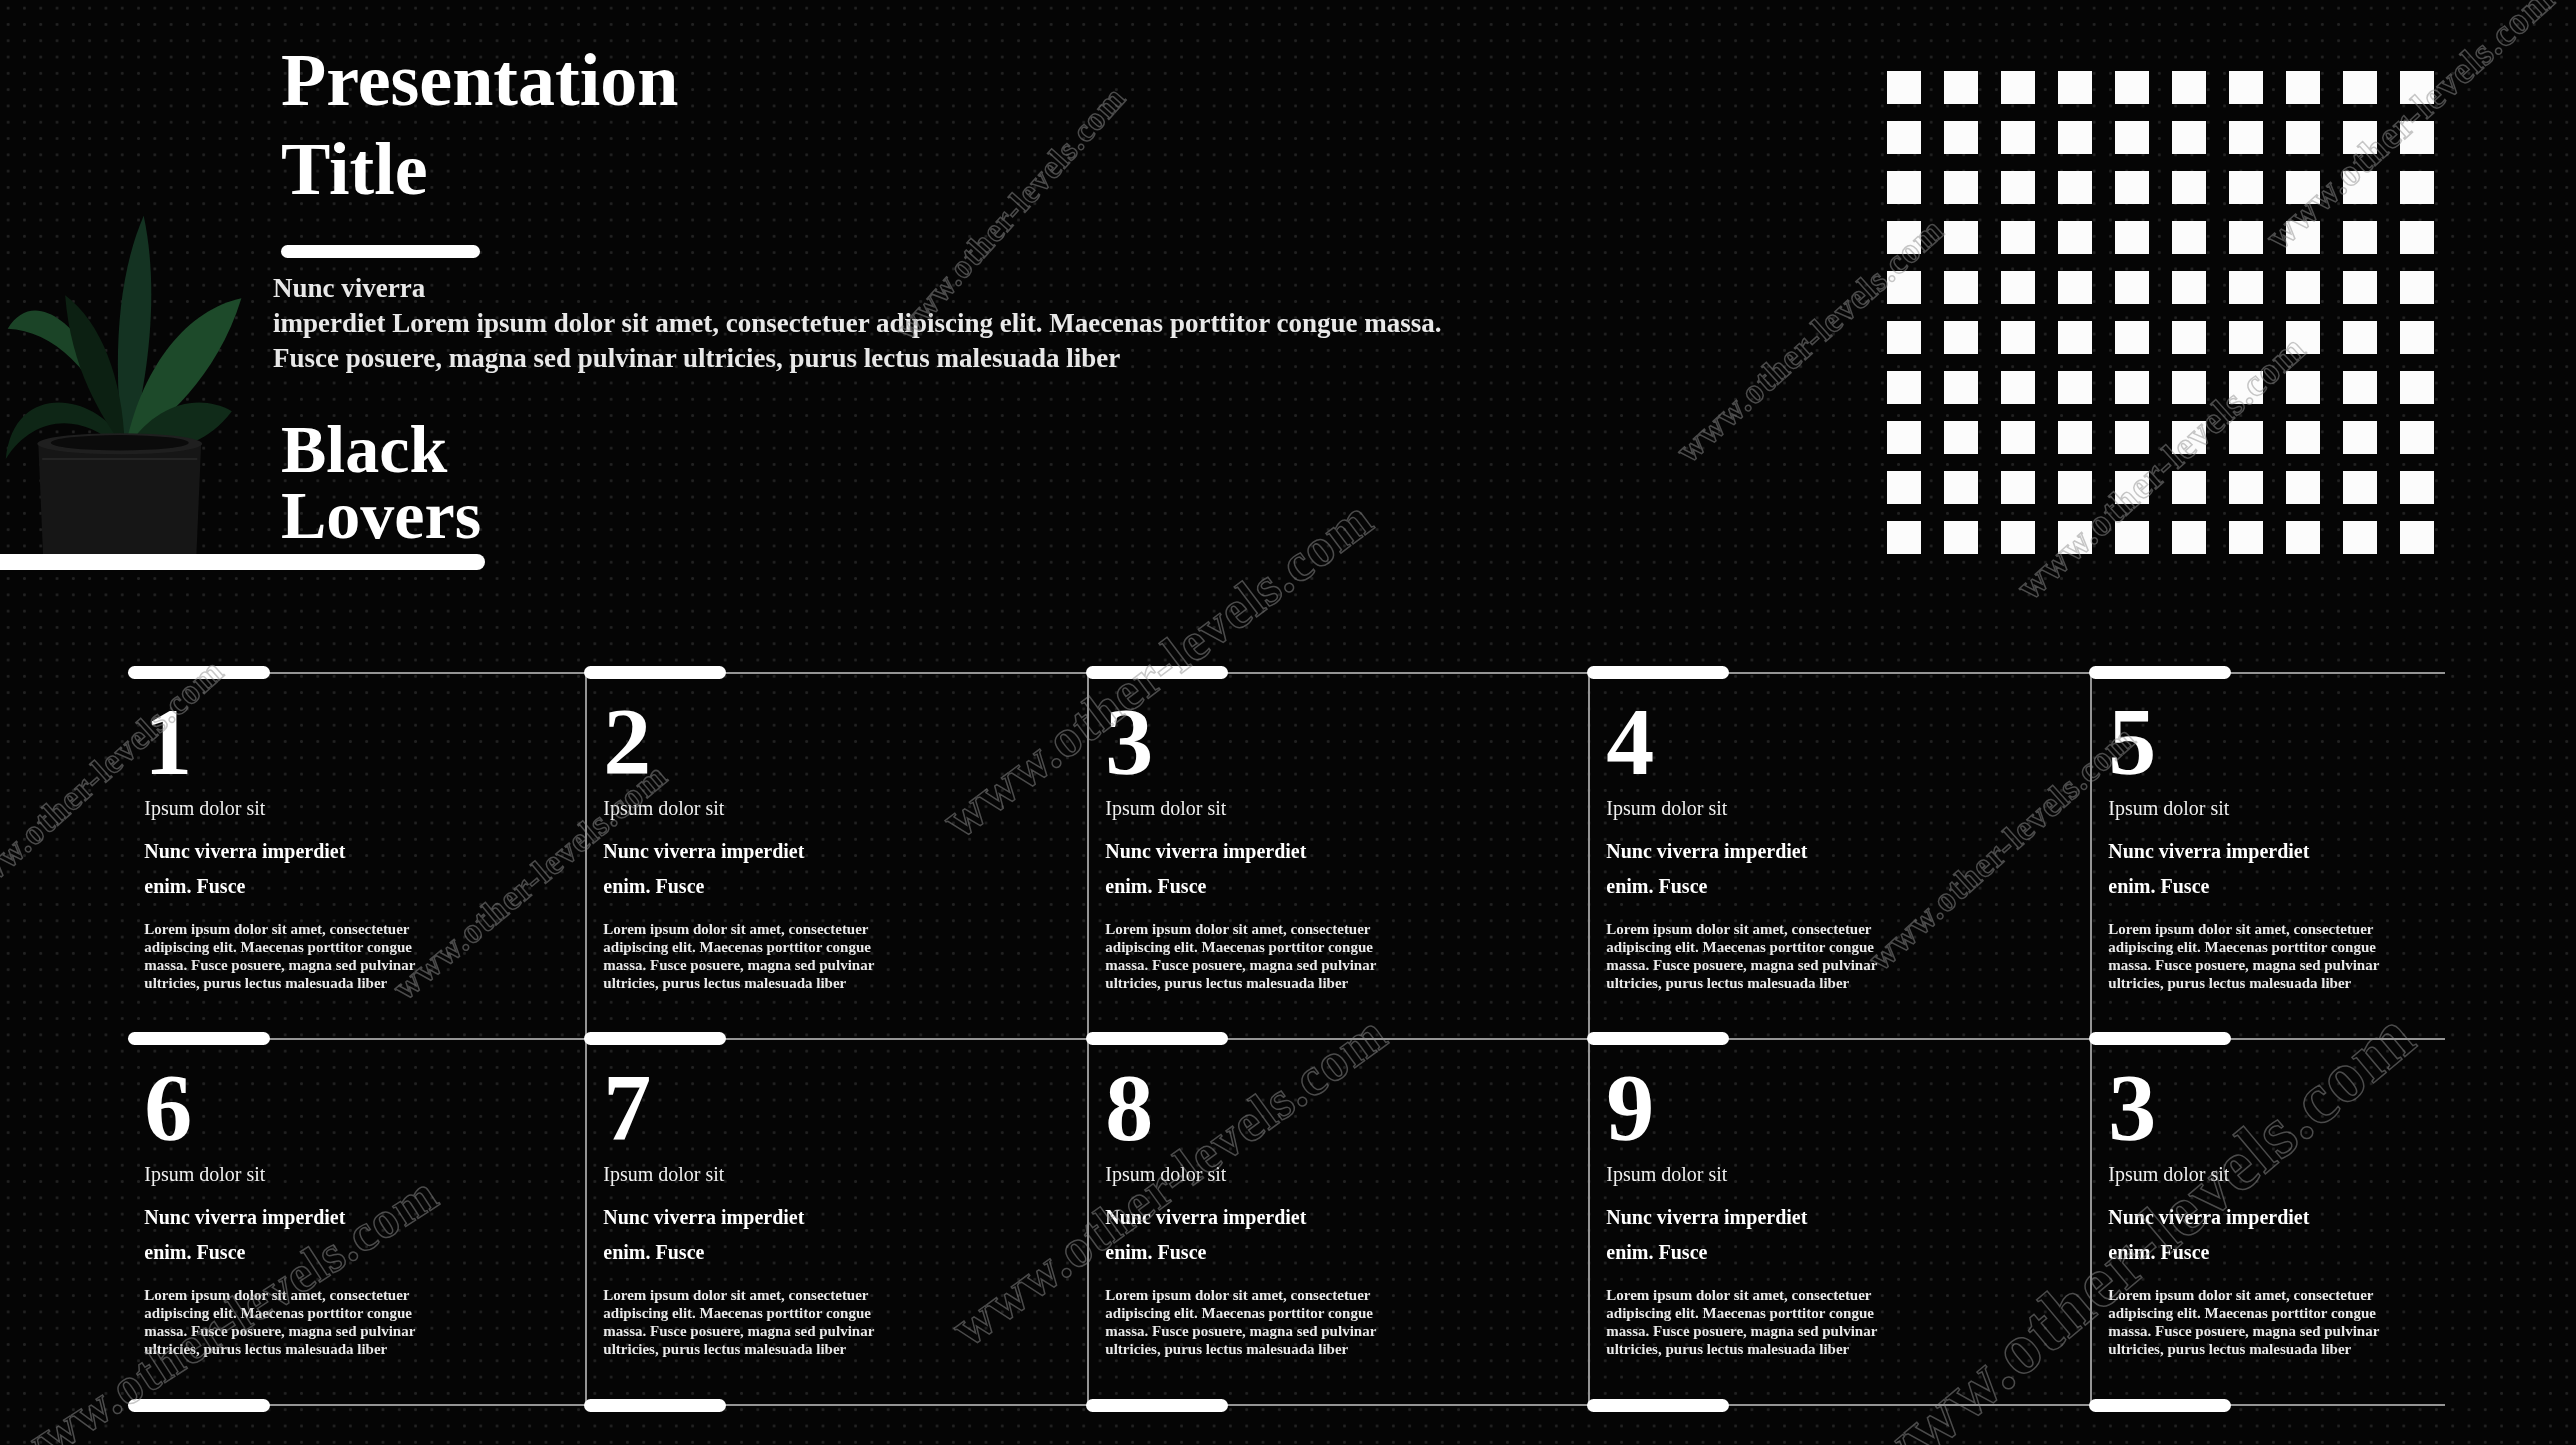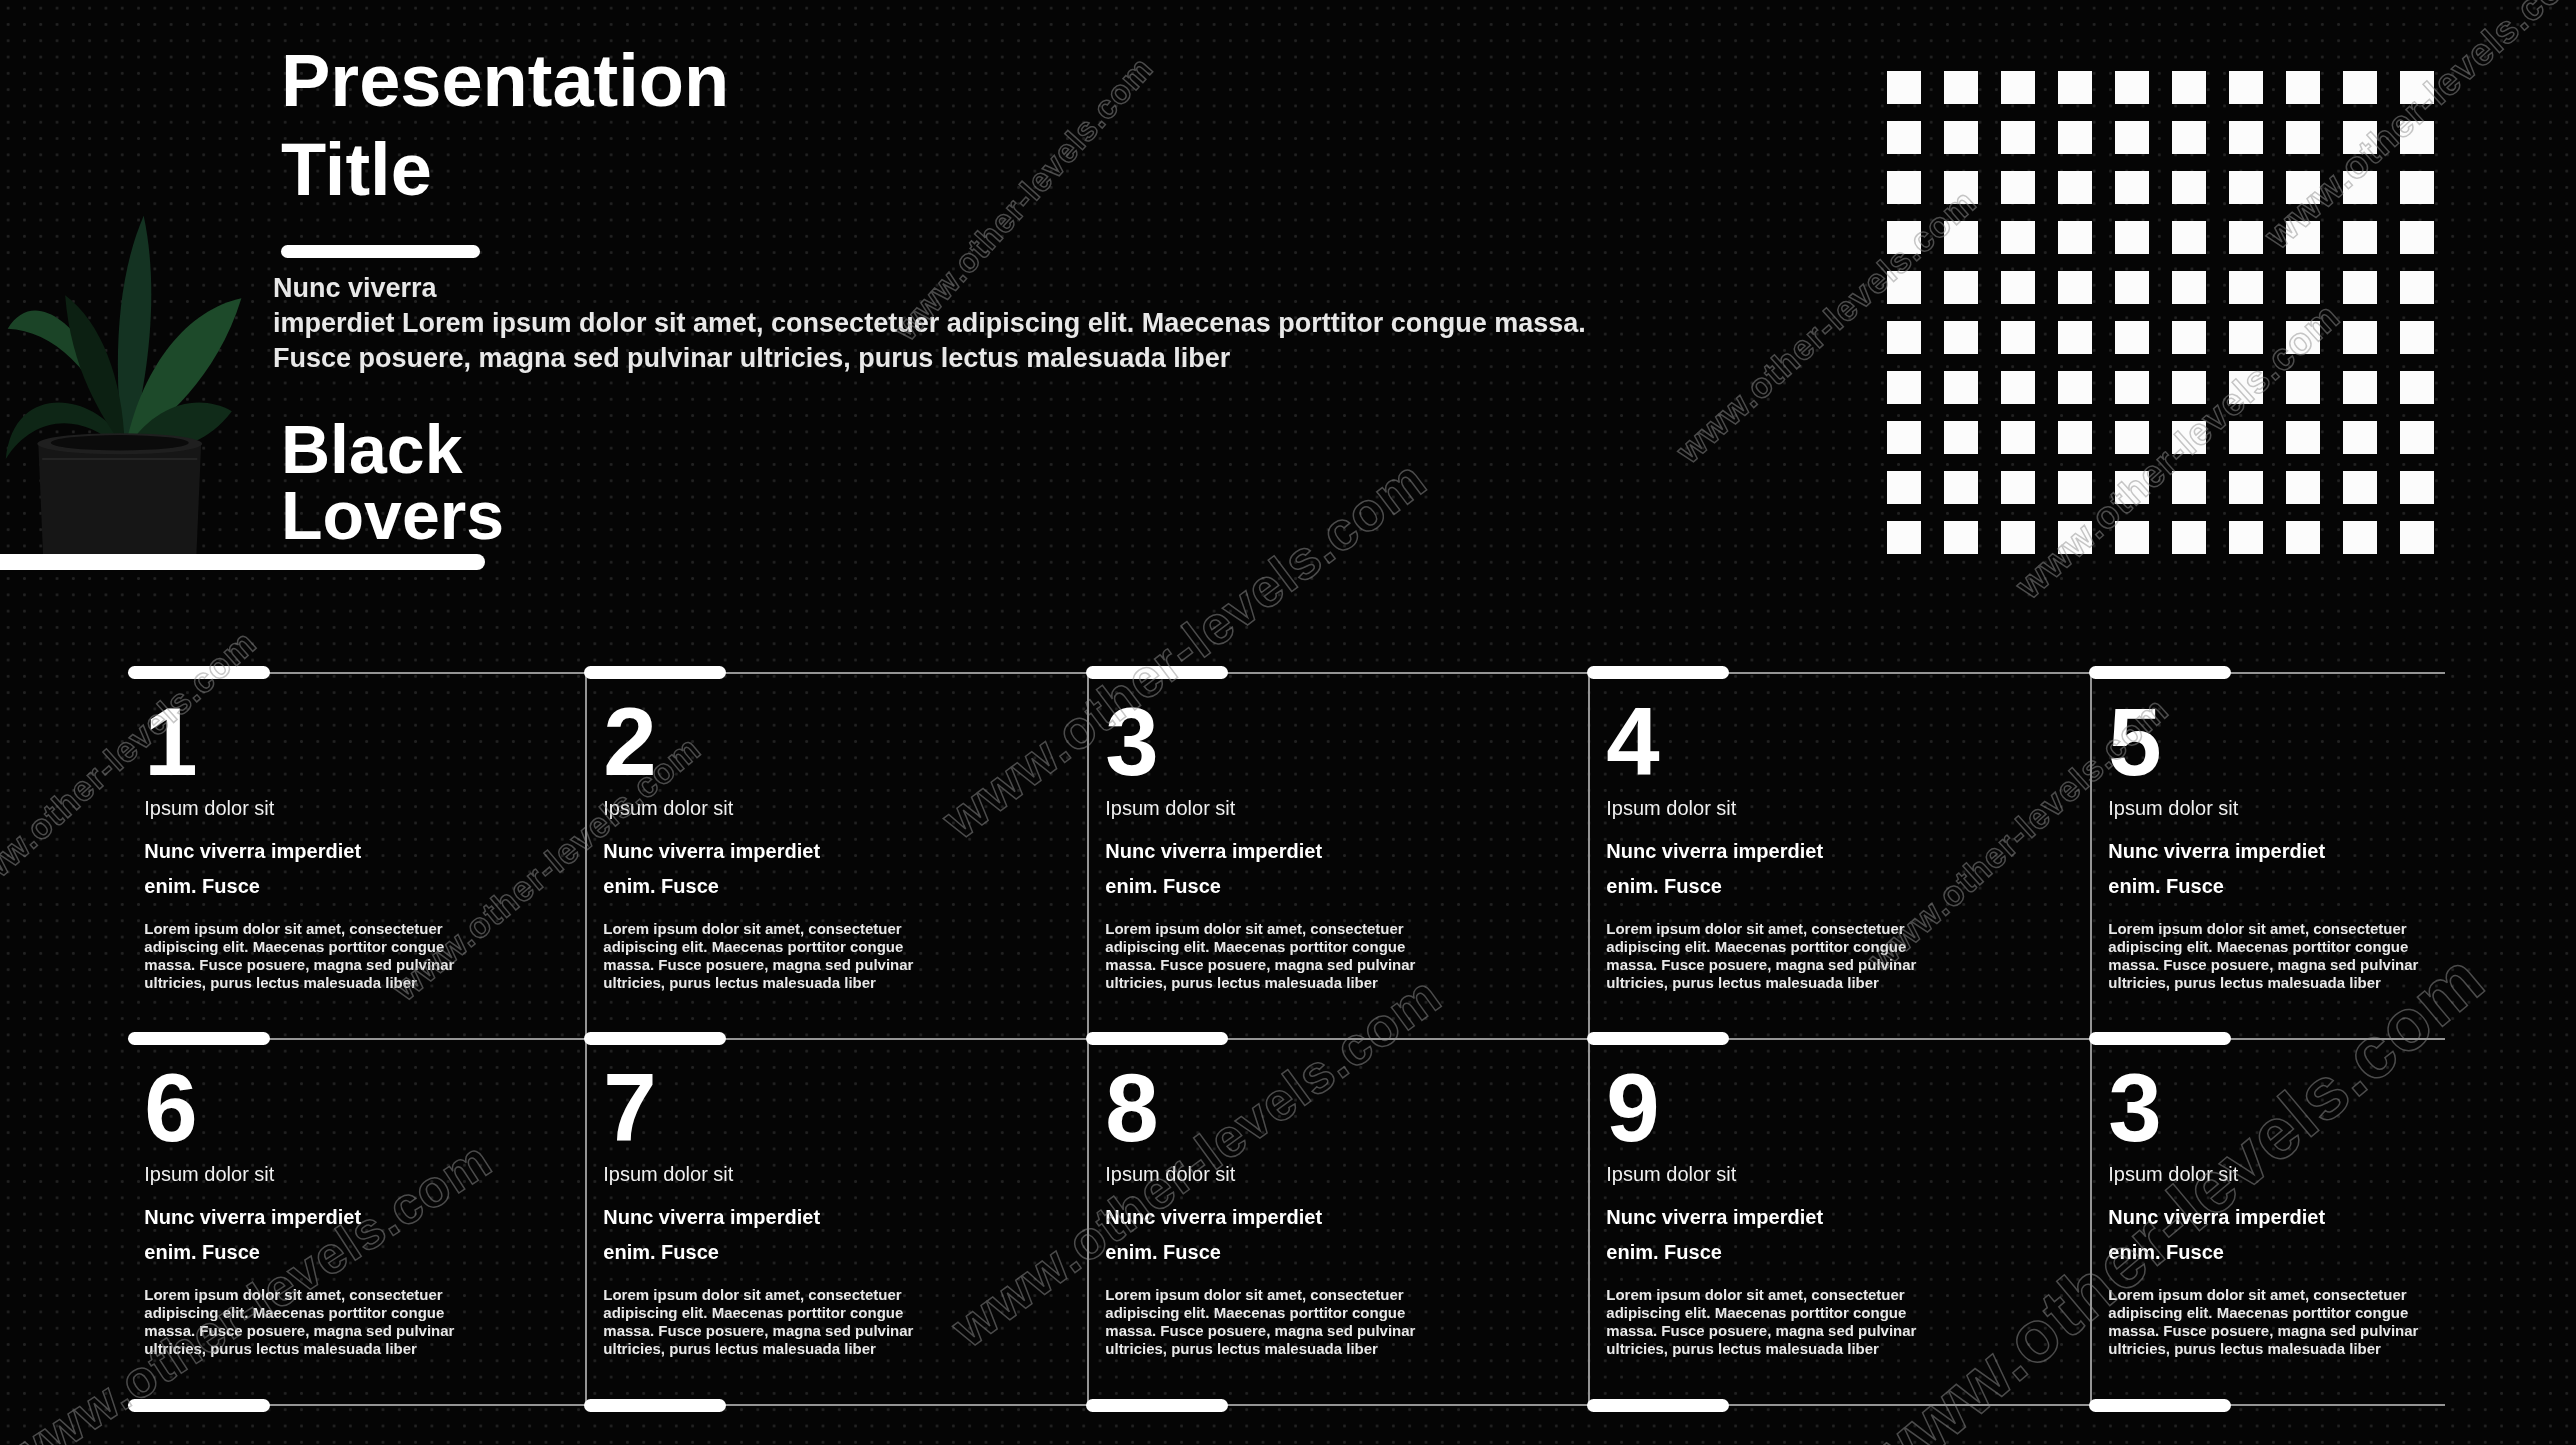--- a/index.html
+++ b/index.html
@@ -2,21 +2,21 @@
 <html><head>
 <meta charset="utf-8">
 <style>
   * { box-sizing: border-box; margin: 0; padding: 0; }
   html,body { background:#000; }
   .slide{
     position:relative; width:2576px; height:1445px; overflow:hidden;
     background-color:#050505;
     background-image: radial-gradient(#222222 1.2px, transparent 1.7px);
     background-size: 16.3px 16.3px;
-    font-family:Liberation Sans, sans-serif;
+    font-family:Liberation Serif, serif;
     color:#fff;
   }
   
   .title{ position:absolute; left:281px; top:36px; font-size:74px; line-height:89px;
           font-weight:700; color:#ffffff; white-space:pre-line; }
   .title-underline{ position:absolute; left:281px; top:245px; width:199px; height:13.4px;
           border-radius:6.7px; background:#ffffff; }
   .subtitle{ position:absolute; left:273px; top:271px; width:1495px; font-size:27px;
           line-height:35px; font-weight:700; color:#e8e8e8; white-space:pre-line; }
   .brand{ position:absolute; left:281px; top:416px; font-size:68px; line-height:66px;

